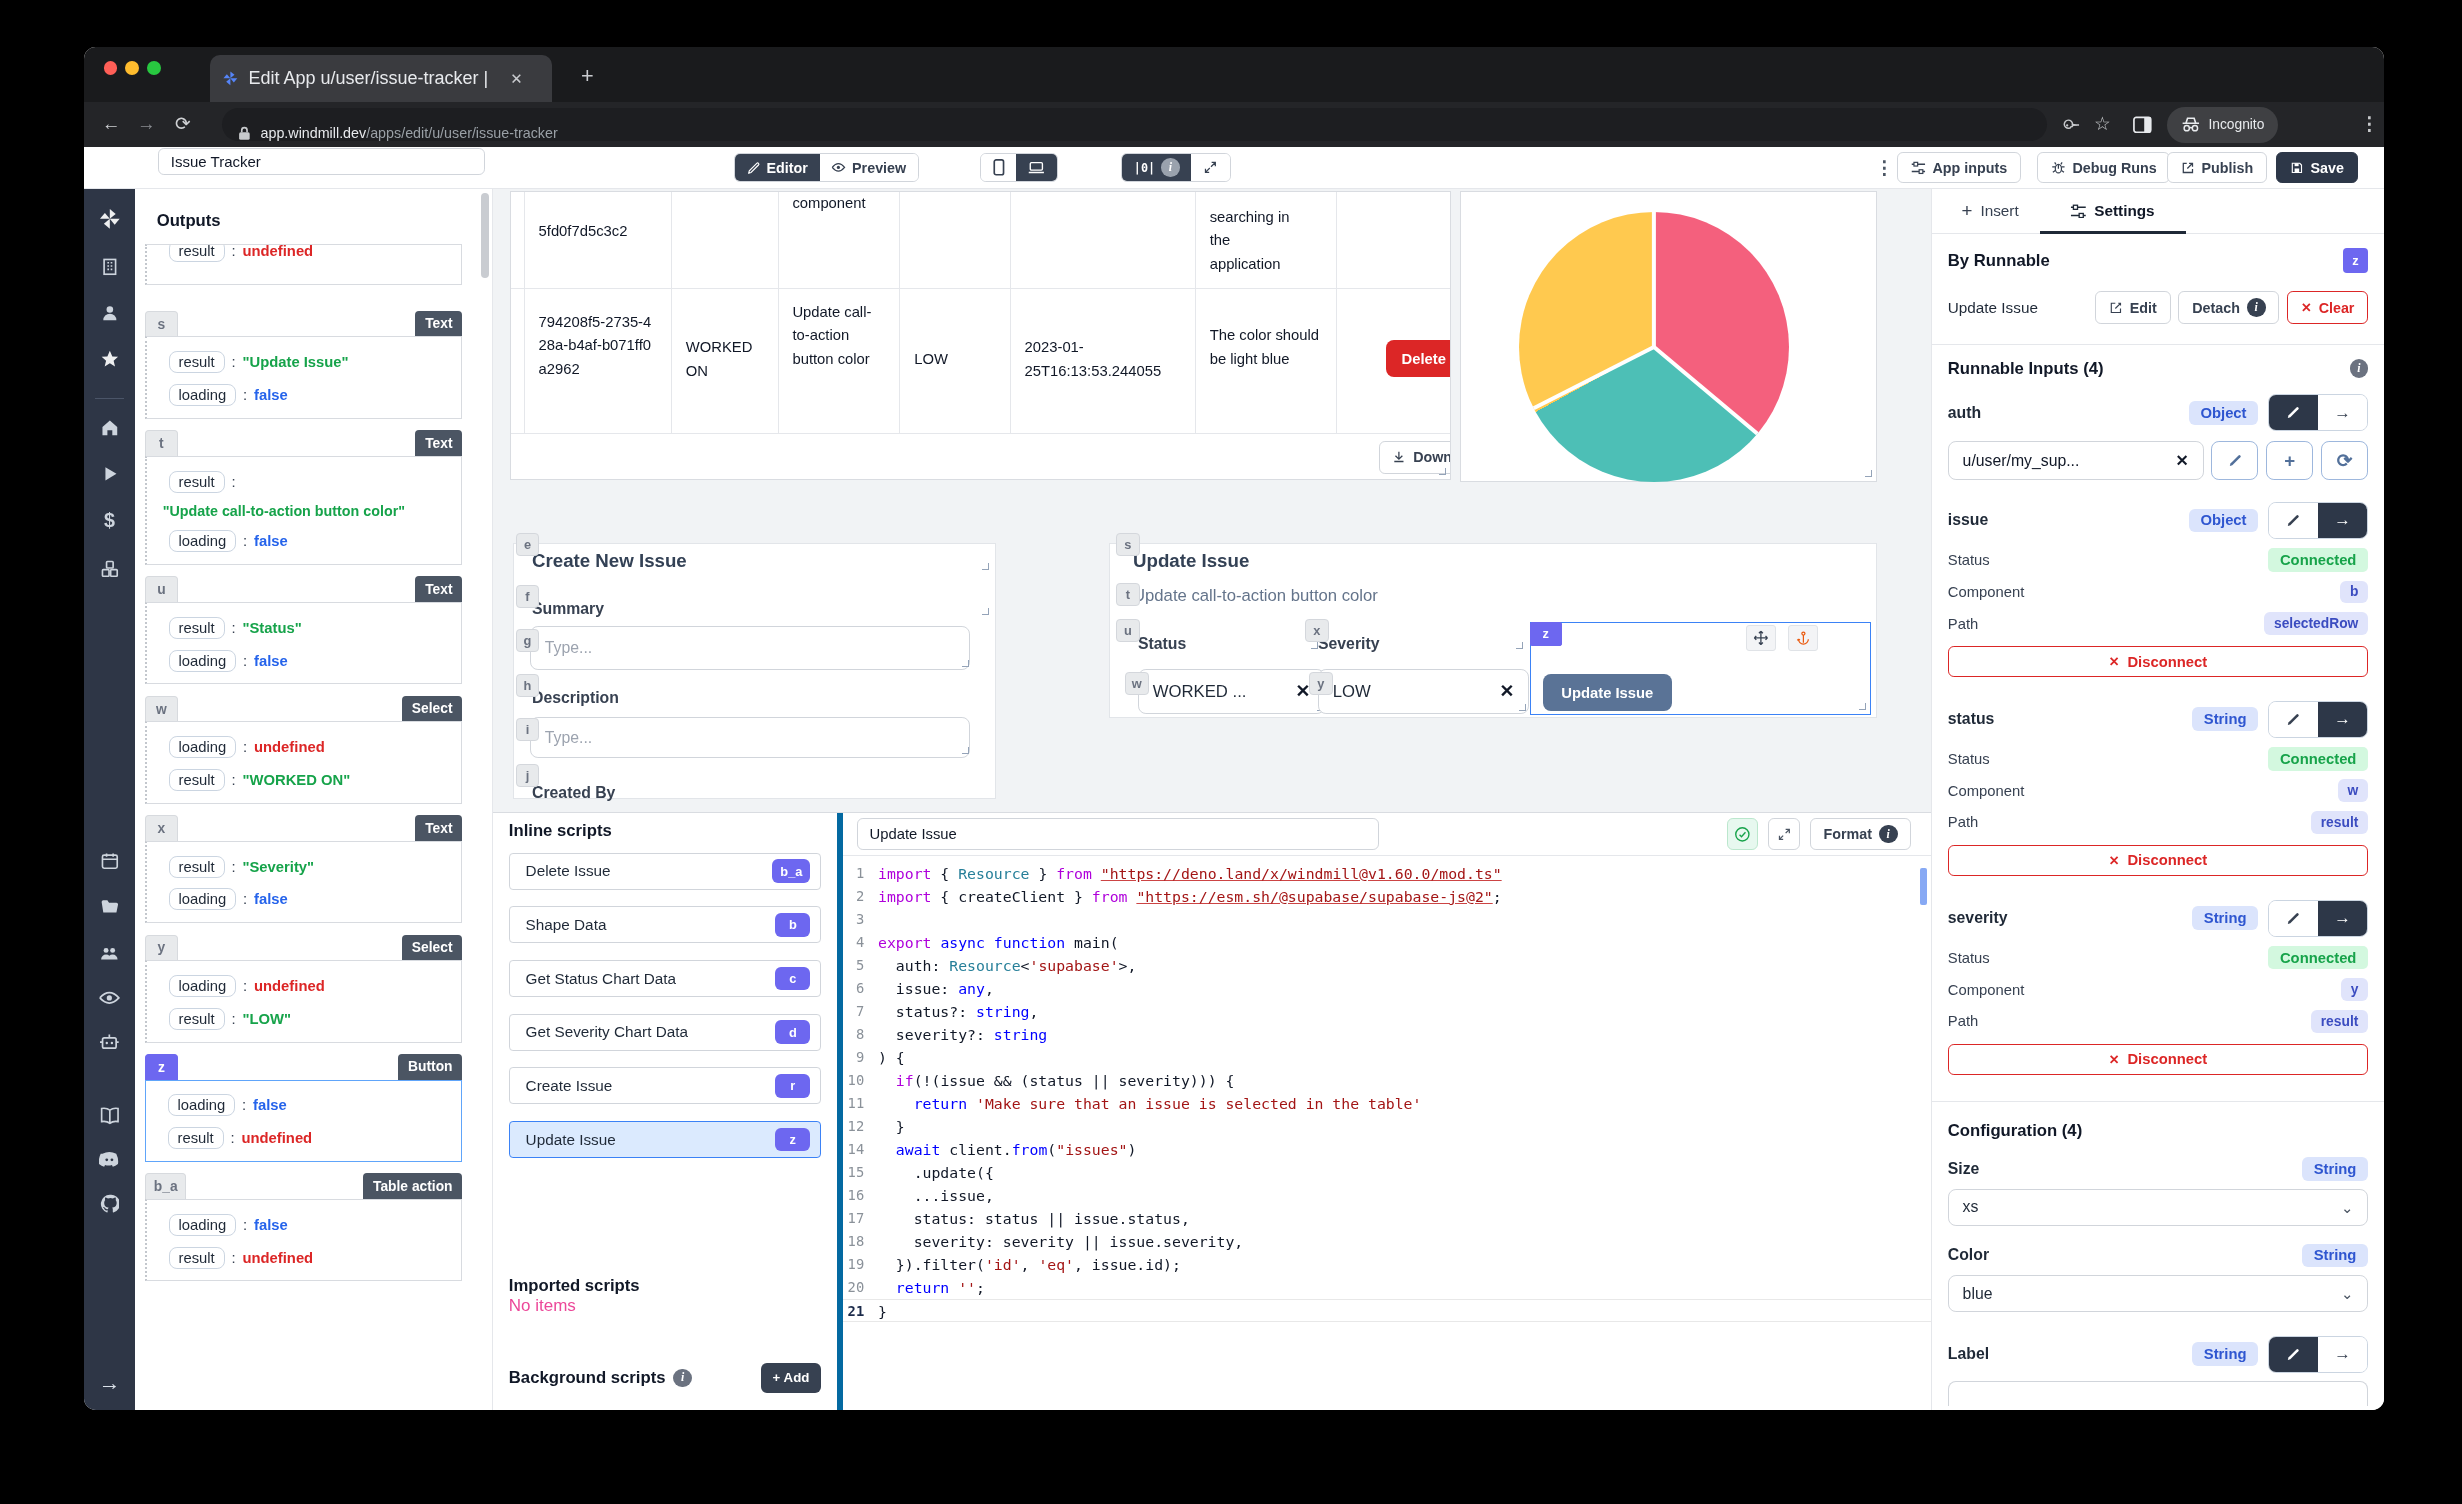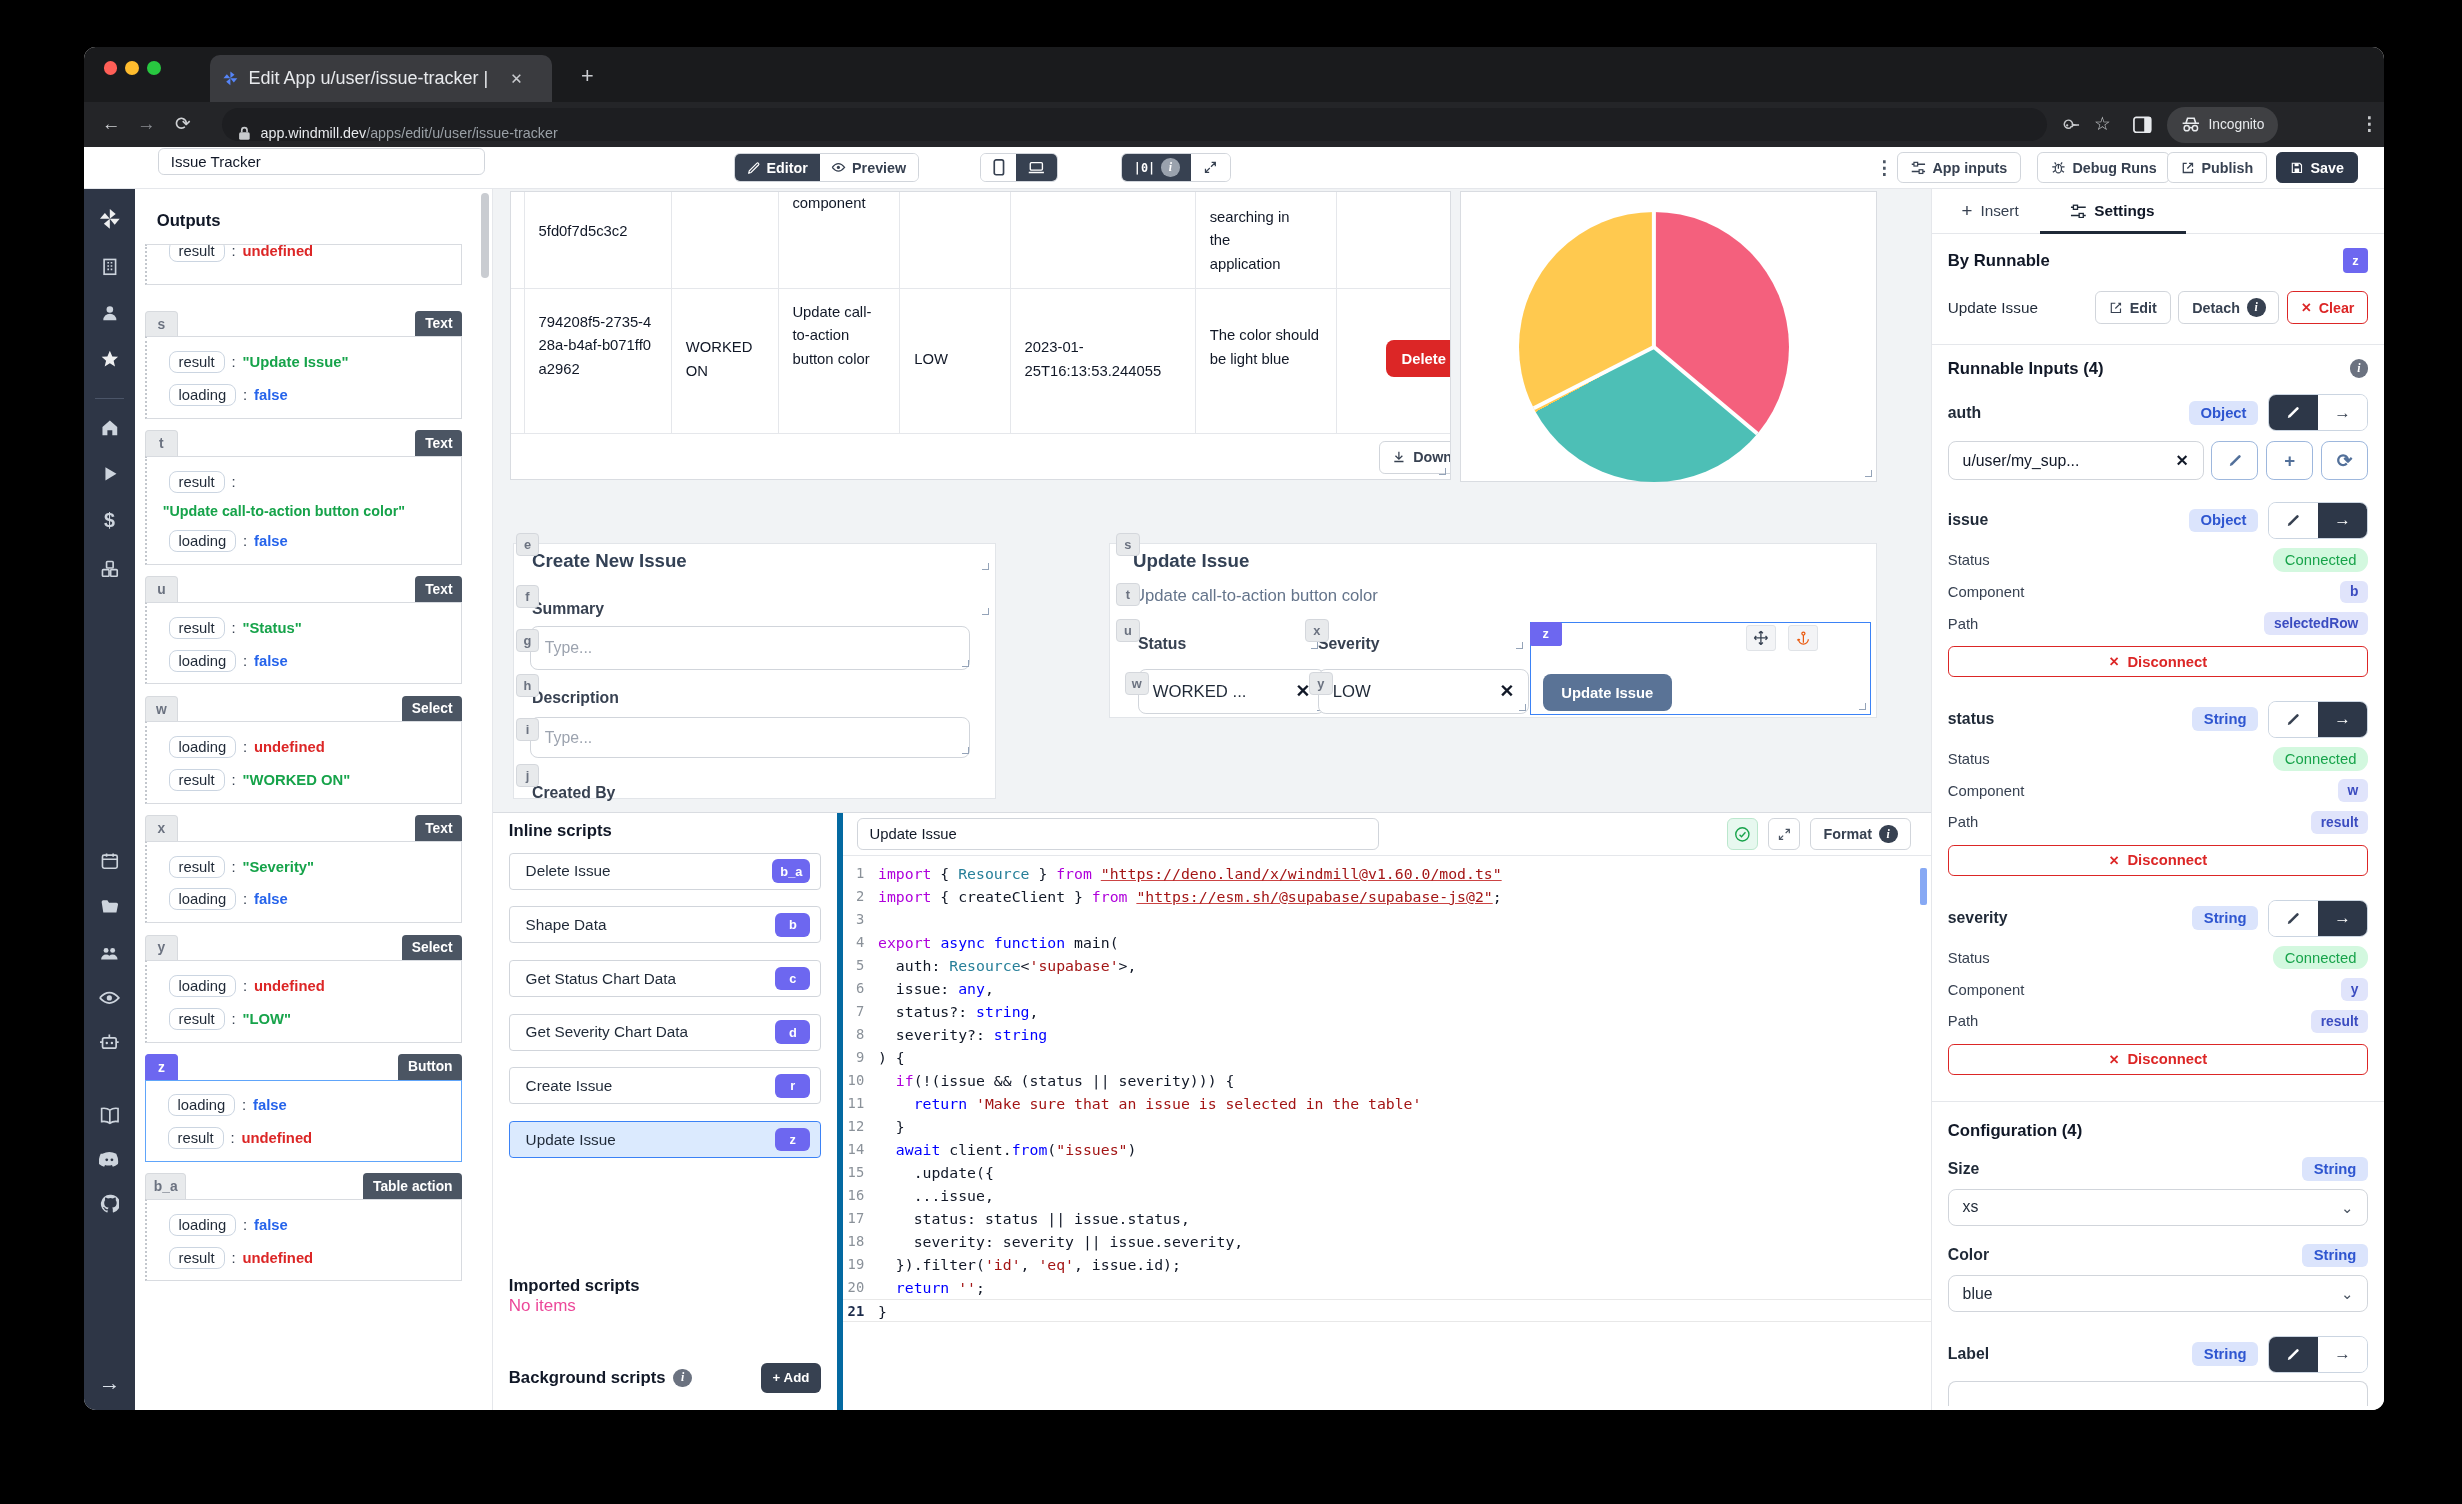--- a/index.html
+++ b/index.html
@@ -124,21 +124,21 @@
   #rtabs .t { display:flex; align-items:center; gap:7.9px; color:#374151; }
   #rtabs .t.on { color:#111827; font-weight:700; }
   #runderline { position:absolute; left:108px; bottom:-1px; width:146px; height:3px; background:#1f2937; }
   .rrow { display:flex; align-items:center; }
   .rlabel { font-size:15.8px; font-weight:700; color:#1f2937; }
   .typechip { background:#dbe4fc; color:#2f56d0; font-weight:700; font-size:14.8px; border-radius:5.9px; padding:3.9px 11.8px; }
   .toggle { display:flex; border:1px solid #cbd5e1; border-radius:7.9px; overflow:hidden; margin-left:9.9px; }
   .toggle > div { width:49px; height:35px; display:flex; align-items:center; justify-content:center; background:#fff; }
   .toggle > div.on { background:#2d3748; }
   .kvrow { display:flex; align-items:center; justify-content:space-between; margin-top:8.9px; font-size:14.8px; color:#374151; }
-  .okchip { background:#d3f8df; color:#17a34a; font-weight:400; font-size:14.8px; border-radius:11px; padding:3.9px 11.8px; }
+  .okchip { background:#d3f8df; color:#17a34a; font-weight:700; font-size:14.8px; border-radius:5px; padding:3.9px 11.8px; }
   .idchip { background:#e0e4fb; color:#3b4cc0; font-weight:700; font-size:13.8px; border-radius:5.9px; padding:3.9px 9.9px; }
   .disc { margin-top:10.8px; height:31.5px; border:1.5px solid #dc2626; border-radius:5.9px; color:#dc2626; font-weight:700; font-size:14.8px; display:flex; align-items:center; justify-content:center; }
   .hr { border-top:1px solid #e5e7eb; margin:19.7px -15.8px 0; }
   .rselect { margin-top:7.9px; height:37px; border:1px solid #d1d5db; border-radius:7.9px; display:flex; align-items:center; padding:0 13.8px; font-size:15.8px; color:#1f2937; }
   .chev { margin-left:auto; color:#4b5563; font-size:14.8px; }
   .squarebtn { width:47px; height:39px; border:1px solid #9db7dd; border-radius:7.9px; display:flex; align-items:center; justify-content:center; color:#52709a; font-size:18.7px; font-weight:600; background:#fff; }
 </style>
 </head>
 <body>
 

